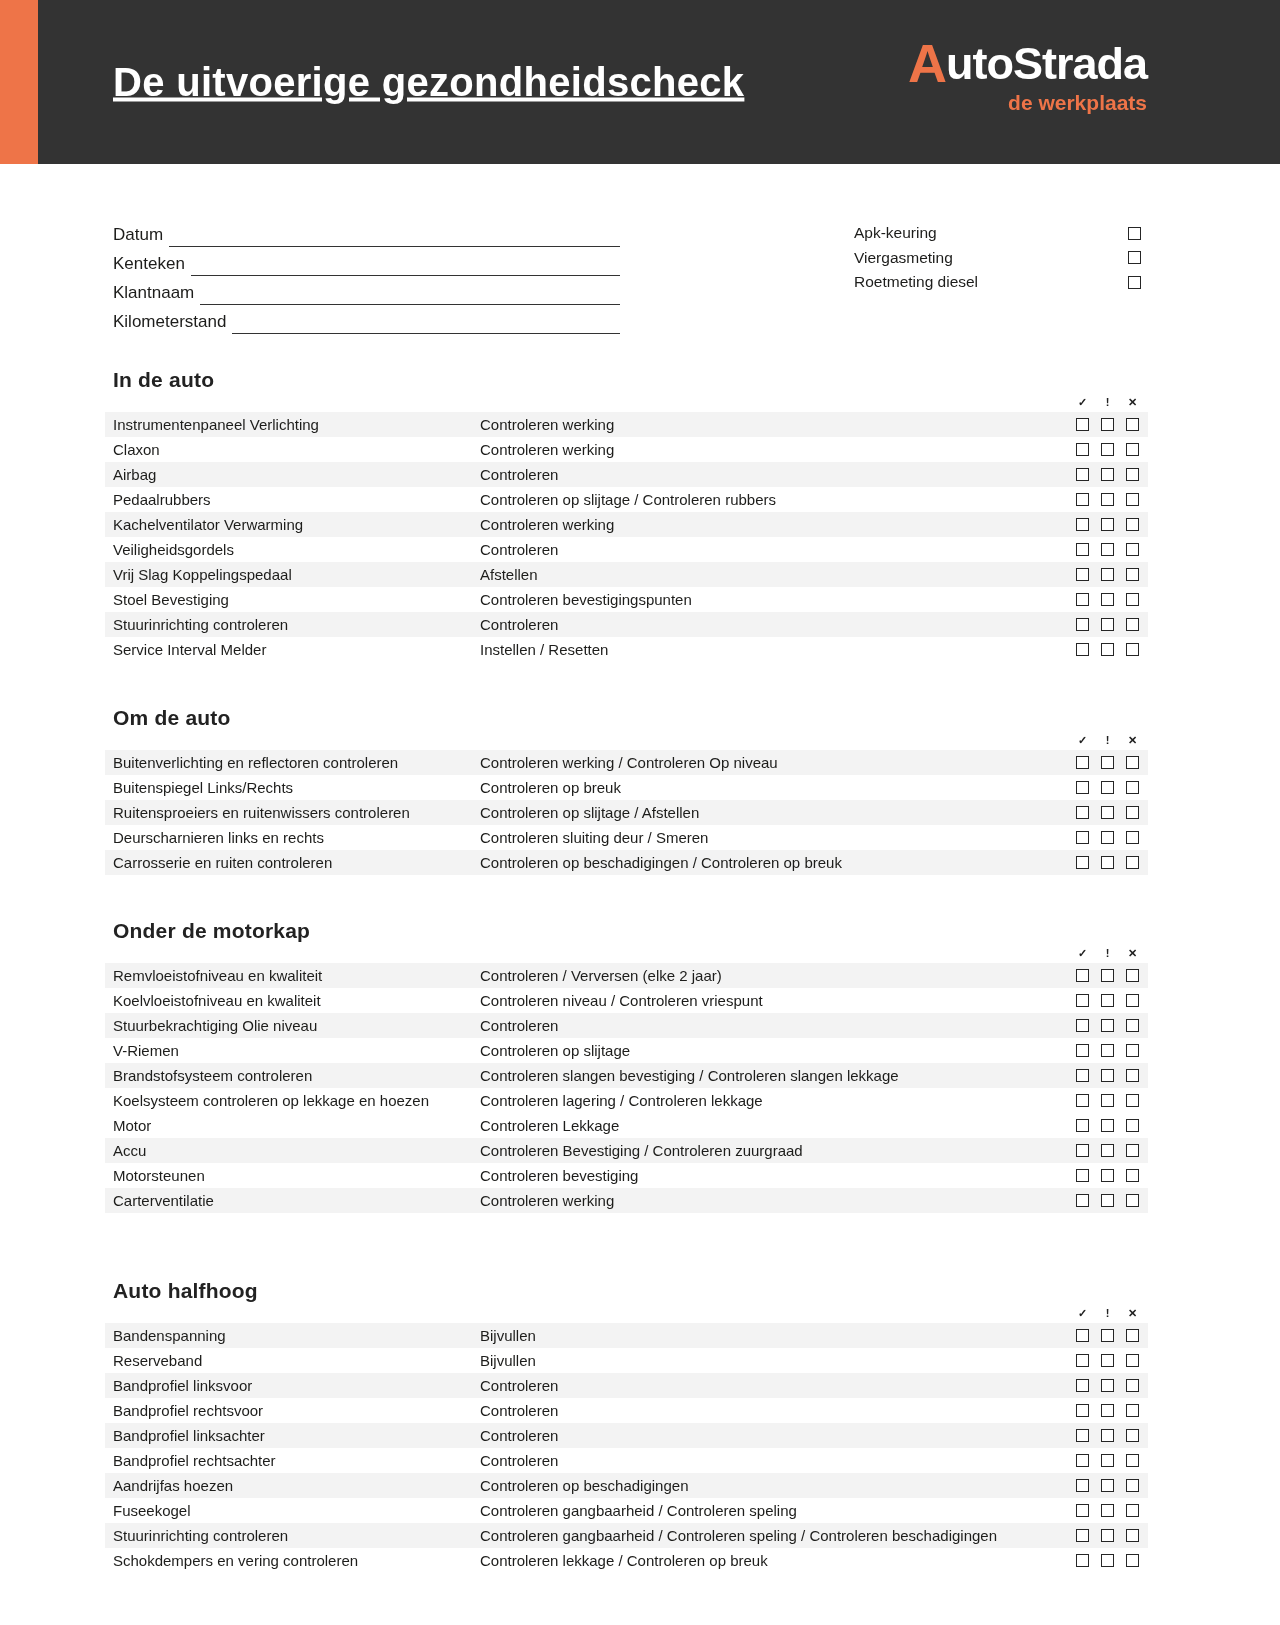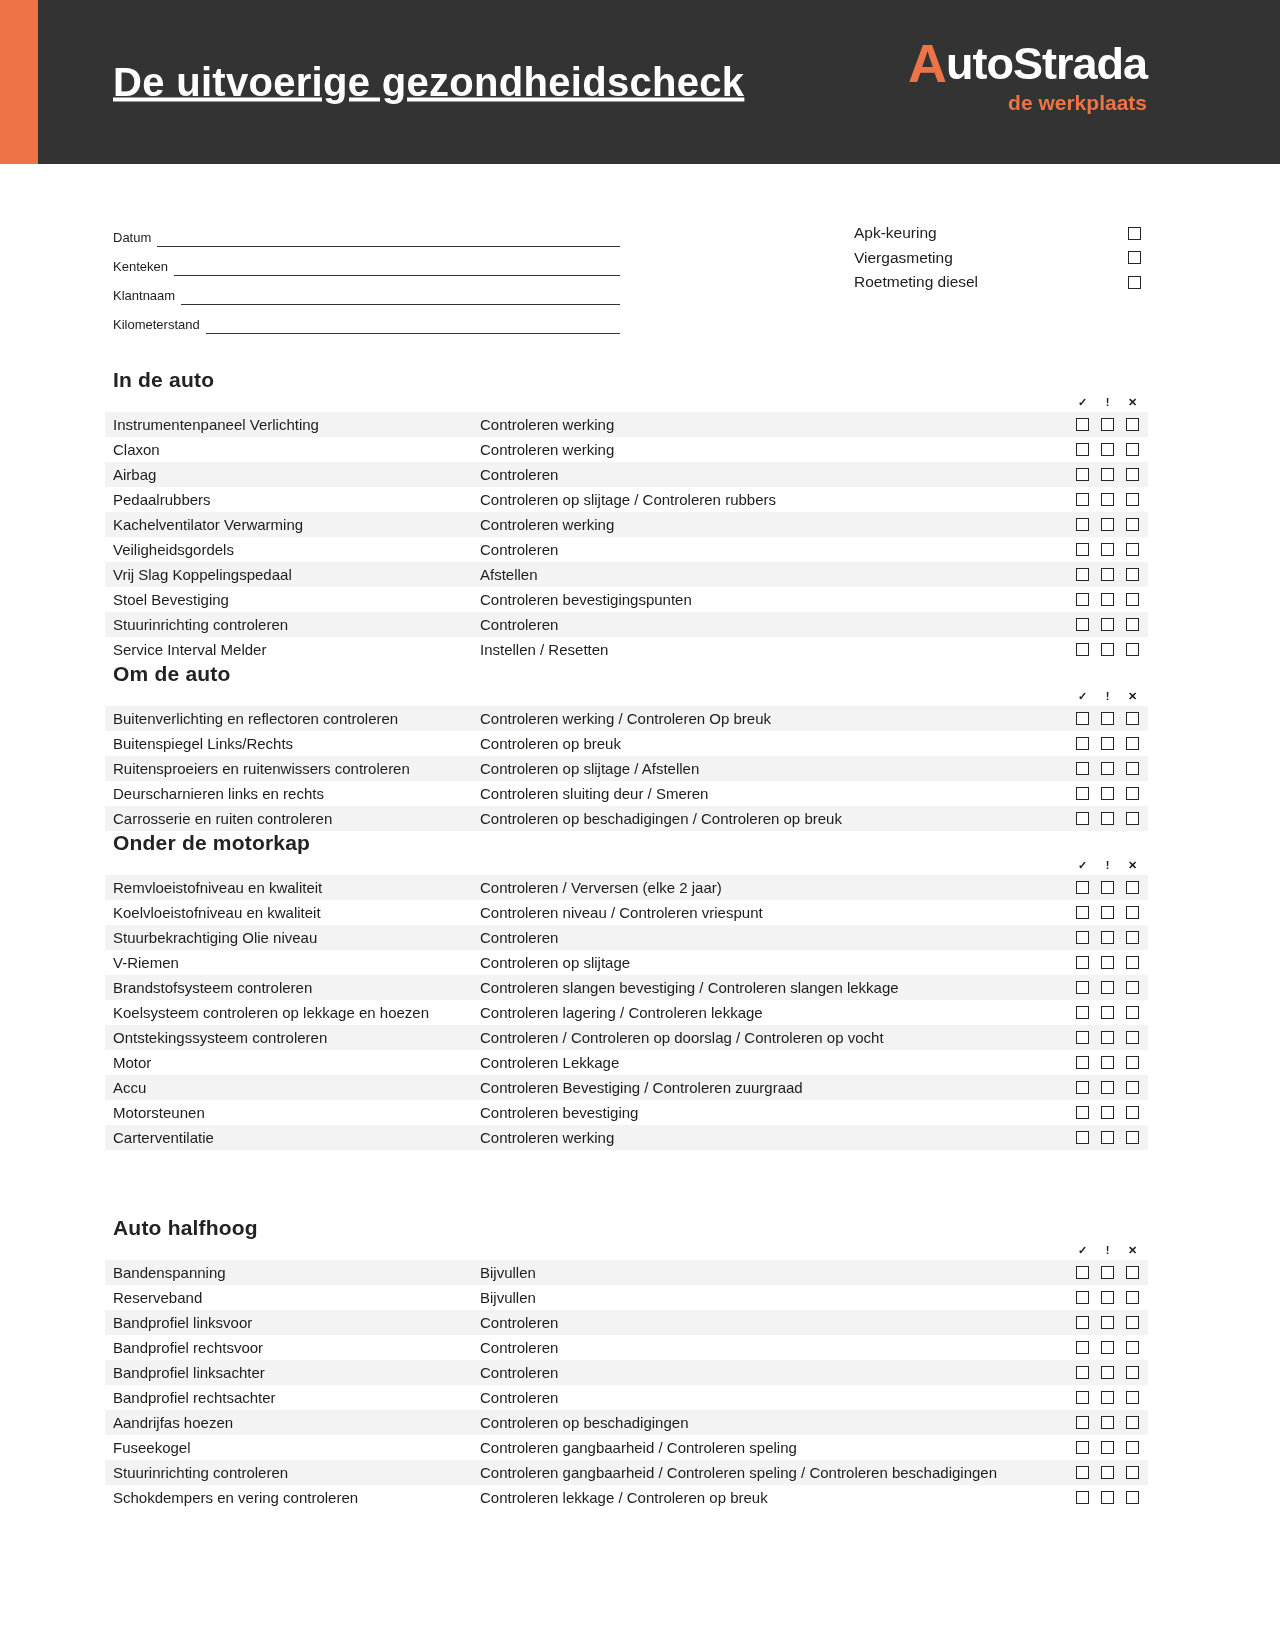--- a/index.html
+++ b/index.html
@@ -71,42 +71,42 @@
   .meta {
     display: flex;
     justify-content: space-between;
     margin: 54px 139px 0 113px;
   }
   .form-fields { width: 507px; }
   .form-field {
     display: flex;
     align-items: flex-end;
     height: 29px;
-    font-size: 13px;
+    font-size: 17px;
   }
   .ff-label {
     padding: 0 6px 2px 0;
     white-space: nowrap;
   }
   .ff-line {
     flex: 1;
     border-bottom: 1.3px solid #333333;
     height: 100%;
   }
   .top-checks { width: 287px; padding-top: 3px; }
   .top-check {
     display: flex;
     justify-content: space-between;
     align-items: center;
     height: 24.5px;
     font-size: 15.5px;
   }
 
   
-  .section { }
+  .section { margin-top: 44px; }
   .section:first-child { margin-top: 34px; }
   .section:last-child { margin-top: 66px; }
   .section-title {
     margin: 0 0 2px 113px;
     font-size: 21px;
     font-weight: 700;
     color: #222222;
     letter-spacing: 0.2px;
   }
   .col-headers {
@@ -310,21 +310,21 @@
       <section class="section">
         <h2 class="section-title">Om de auto</h2>
         <div class="col-headers">
           <span class="col-icon">✓</span>
           <span class="col-icon">!</span>
           <span class="col-icon">✕</span>
         </div>
         <div class="rows">
           <div class="check-row alt">
             <span class="item">Buitenverlichting en reflectoren controleren</span>
-            <span class="action">Controleren werking / Controleren Op breuk</span>
+            <span class="action">Controleren werking / Controleren Op niveau</span>
             <span class="cb-group">
               <span class="cb"></span>
               <span class="cb"></span>
               <span class="cb"></span>
             </span>
           </div>
           <div class="check-row">
             <span class="item">Buitenspiegel Links/Rechts</span>
             <span class="action">Controleren op breuk</span>
             <span class="cb-group">
@@ -417,29 +417,20 @@
           </div>
           <div class="check-row">
             <span class="item">Koelsysteem controleren op lekkage en hoezen</span>
             <span class="action">Controleren lagering / Controleren lekkage</span>
             <span class="cb-group">
               <span class="cb"></span>
               <span class="cb"></span>
               <span class="cb"></span>
             </span>
           </div>
-          <div class="check-row alt">
-            <span class="item">Ontstekingssysteem controleren</span>
-            <span class="action">Controleren / Controleren op doorslag / Controleren op vocht</span>
-            <span class="cb-group">
-              <span class="cb"></span>
-              <span class="cb"></span>
-              <span class="cb"></span>
-            </span>
-          </div>
           <div class="check-row">
             <span class="item">Motor</span>
             <span class="action">Controleren Lekkage</span>
             <span class="cb-group">
               <span class="cb"></span>
               <span class="cb"></span>
               <span class="cb"></span>
             </span>
           </div>
           <div class="check-row alt">

